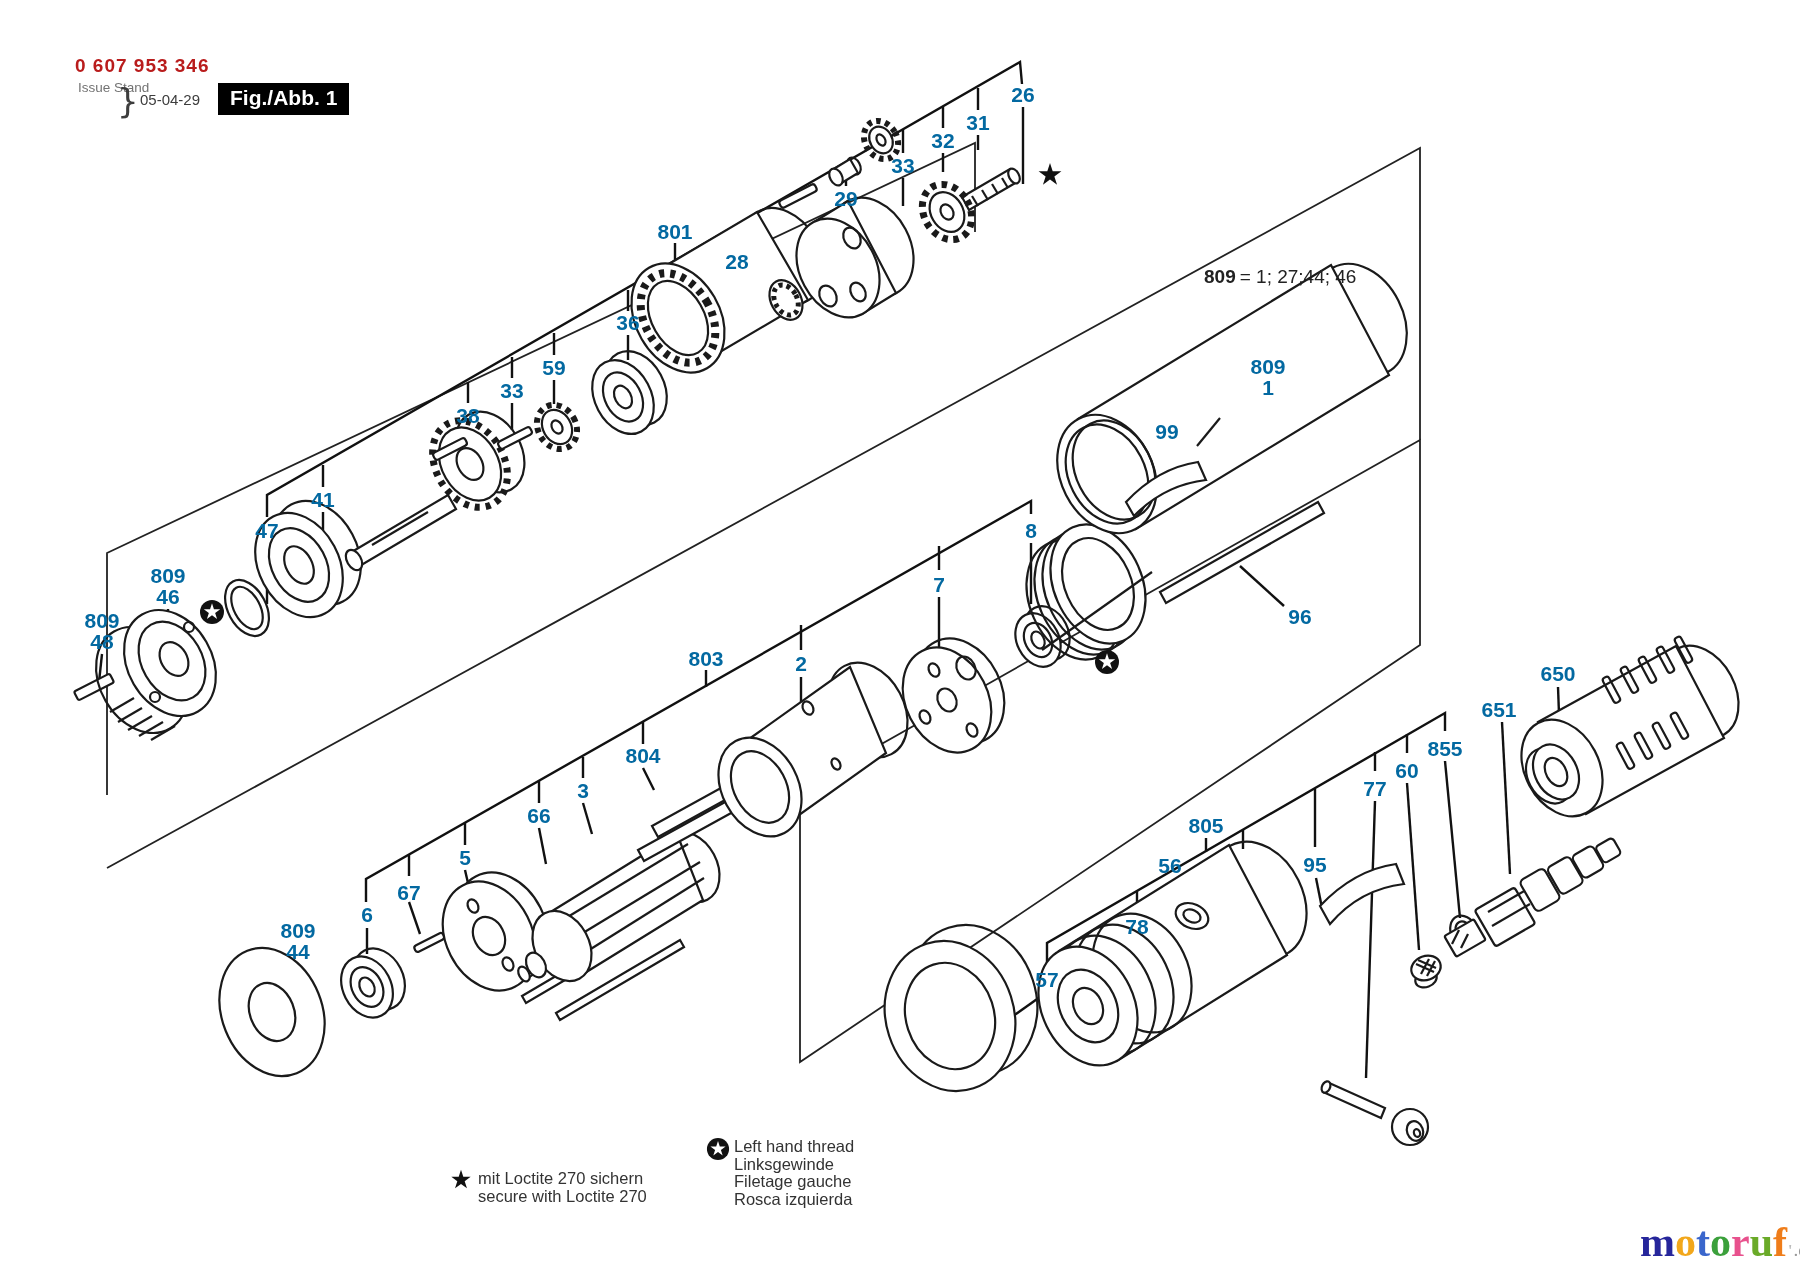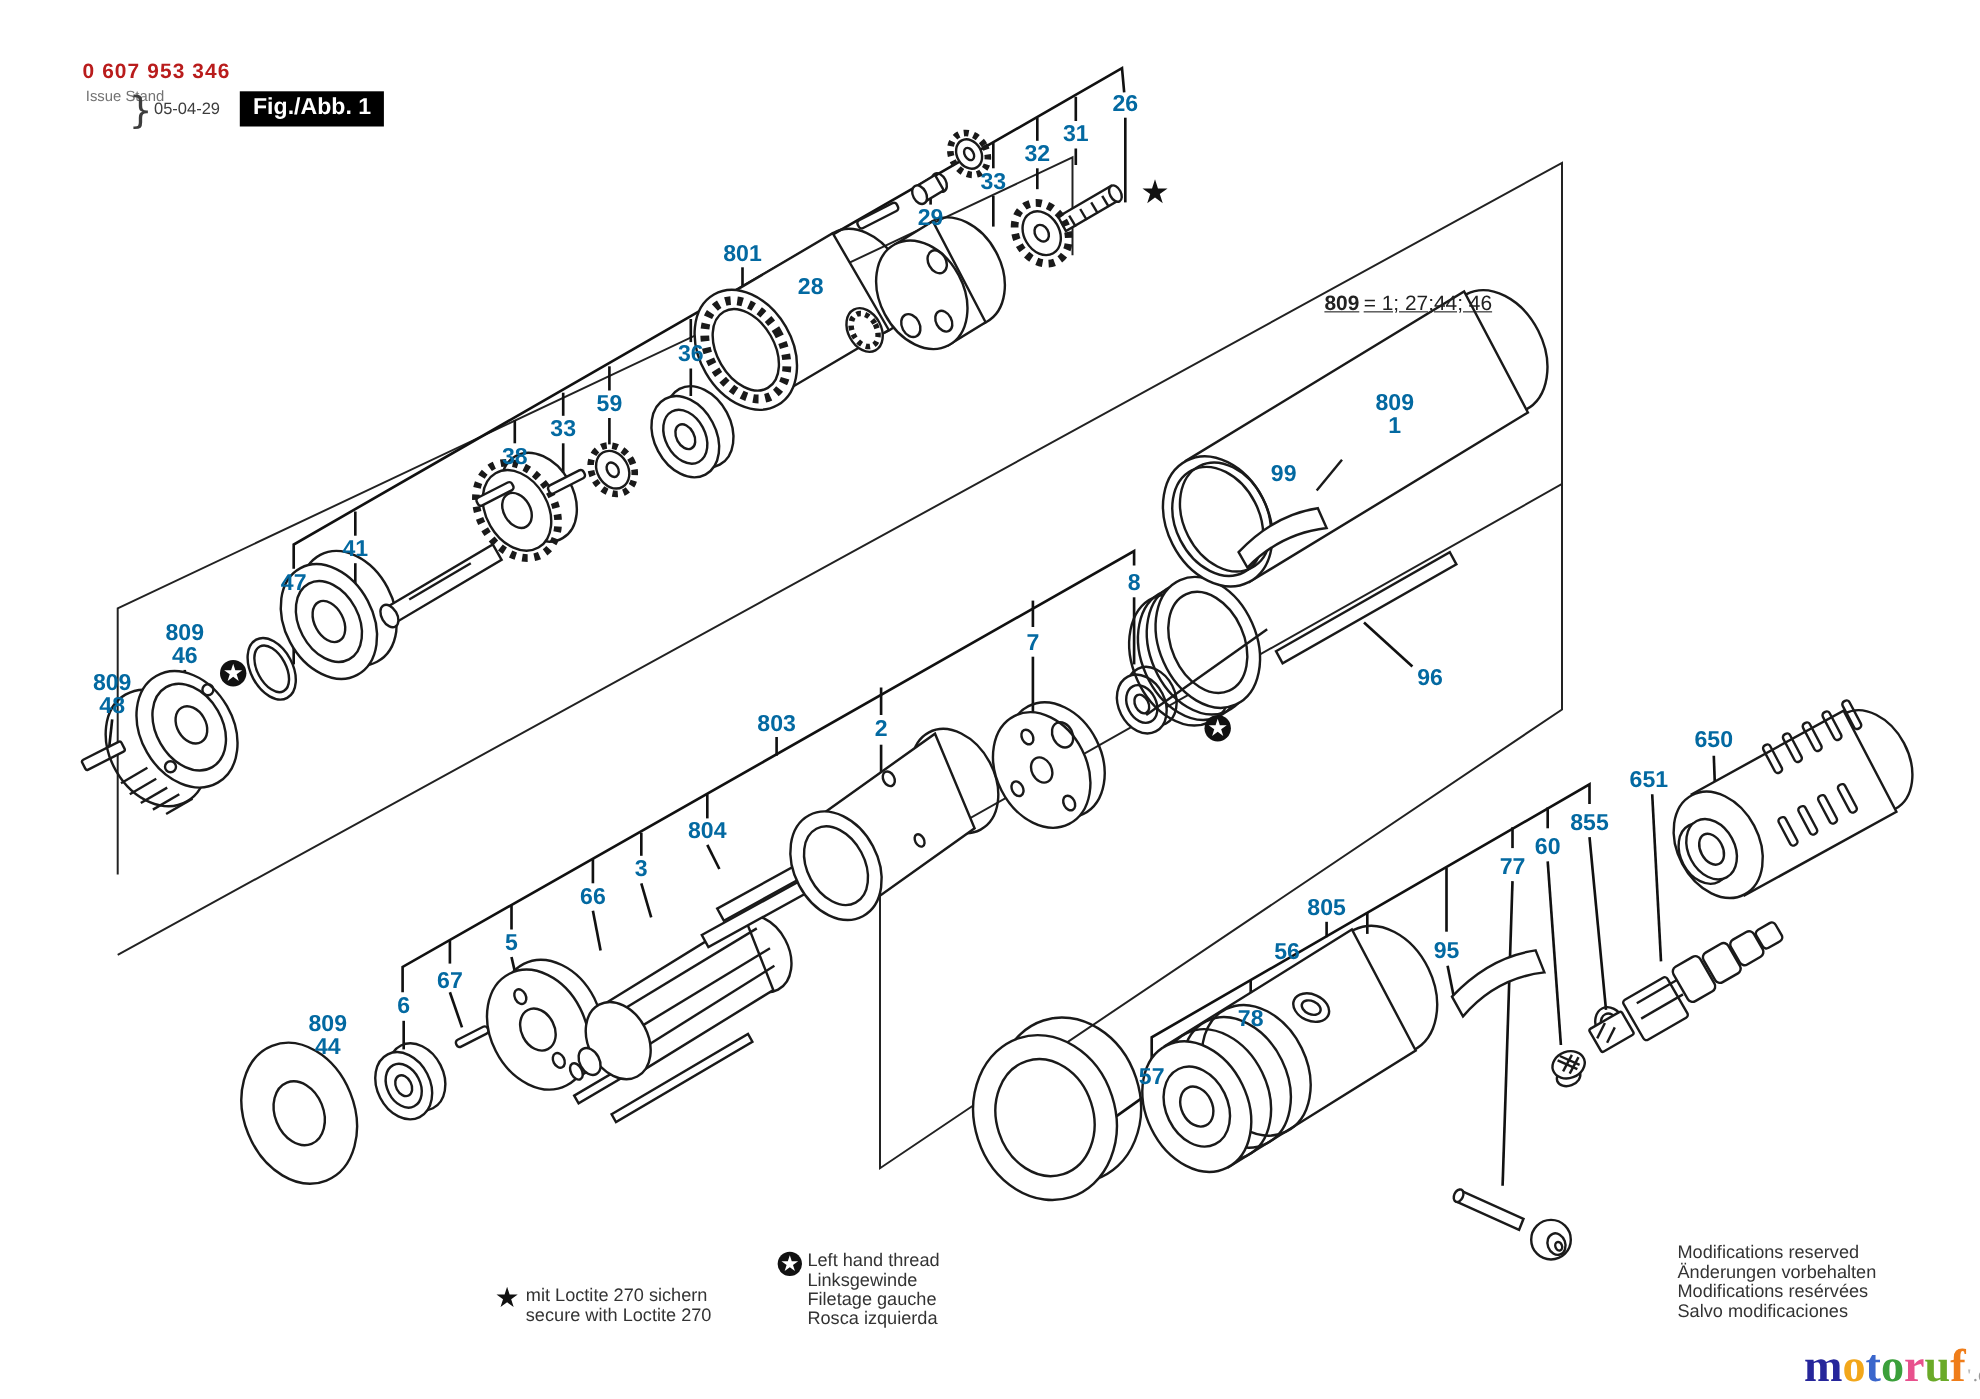--- a/index.html
+++ b/index.html
@@ -8,21 +8,21 @@
   #drawing{position:absolute;left:0;top:0;}
   .co{position:absolute;transform:translate(-50%,-50%);font:700 21px "Liberation Sans",sans-serif;
       color:#0369a1;text-align:center;line-height:21px;white-space:nowrap;}
   .co span{display:block;}
   .hdr-num{position:absolute;left:75px;top:55px;font:700 19px "Liberation Sans",sans-serif;color:#b91c1c;letter-spacing:1px;}
   .hdr-issue{position:absolute;left:78px;top:80px;font:400 13.5px "Liberation Sans",sans-serif;color:#737373;line-height:15px;text-align:right;}
   .hdr-brace{position:absolute;left:117px;top:81px;font:400 34px "DejaVu Sans",sans-serif;color:#3d3d3d;}
   .hdr-date{position:absolute;left:140px;top:91px;font:400 15px "Liberation Sans",sans-serif;color:#3d3d3d;}
   .hdr-badge{position:absolute;left:202px;top:83px;background:#000;color:#fff;
              font:700 21px "Liberation Sans",sans-serif;padding:3px 12px 5px 12px;margin-left:16px;}
-  .note809{position:absolute;left:1204px;top:266px;font:400 19px "Liberation Sans",sans-serif;color:#222;text-decoration:underline;}
+  .note809{position:absolute;left:1204px;top:266px;font:400 19px "Liberation Sans",sans-serif;color:#222;}
   .note809 b{font-weight:700;margin-right:4px;}
   .legend{position:absolute;font:400 16.5px "Liberation Sans",sans-serif;color:#333;line-height:17.5px;}
   .legend .sym{position:absolute;left:-28px;top:-1px;}
   .logo{position:absolute;left:1640px;top:1218px;display:flex;align-items:baseline;
         font-family:"Liberation Serif",serif;font-weight:700;font-size:42px;letter-spacing:0px;}
   .logo .suffix{font-size:19px;font-weight:400;margin-left:1px;}
   .logo .tick{font-size:16px;color:#bbb;margin-left:1px;}
 </style>
 </head>
 <body>
@@ -569,26 +569,20 @@
           <circle r="12" fill="#111"></circle>
           <use href="#star" transform="scale(0.72)" fill="#fff"></use>
         </svg>
     </span>
     <div>Left hand thread</div>
     <div>Linksgewinde</div>
     <div>Filetage gauche</div>
     <div>Rosca izquierda</div>
   </div>
 
-  <div class="legend" style="left:1525px;top:1131px">
-    <div>Modifications reserved</div>
-    <div>Änderungen vorbehalten</div>
-    <div>Modifications resérvées</div>
-    <div>Salvo modificaciones</div>
-  </div>
 
   <div class="logo">
     <span style="color: rgb(38, 38, 155);">m</span>
     <span style="color: rgb(242, 167, 27);">o</span>
     <span style="color: rgb(58, 102, 204);">t</span>
     <span style="color: rgb(59, 160, 59);">o</span>
     <span style="color: rgb(232, 81, 141);">r</span>
     <span style="color: rgb(106, 170, 40);">u</span>
     <span style="color: rgb(239, 125, 26);">f</span>
     <span class="tick">'</span>

